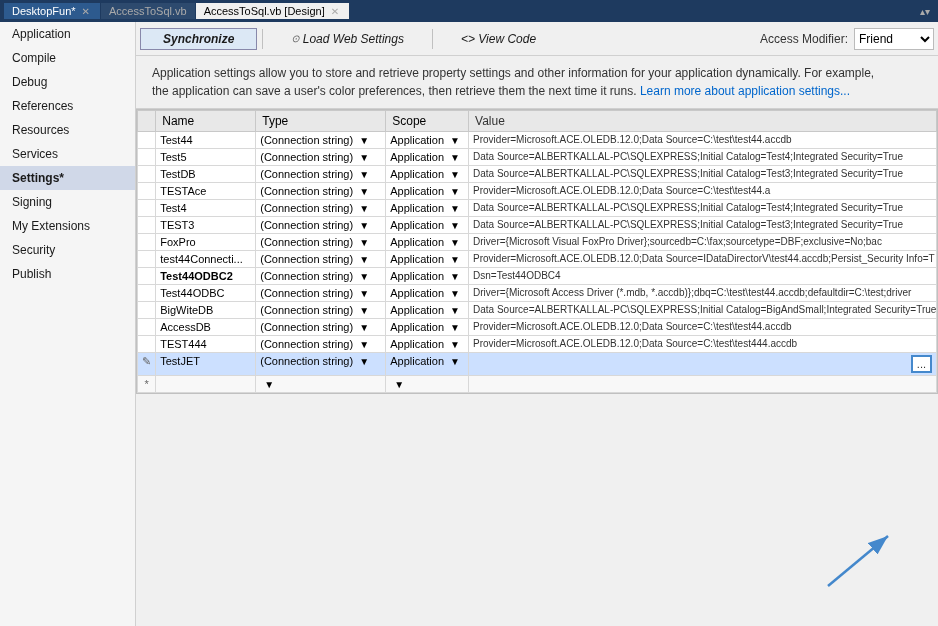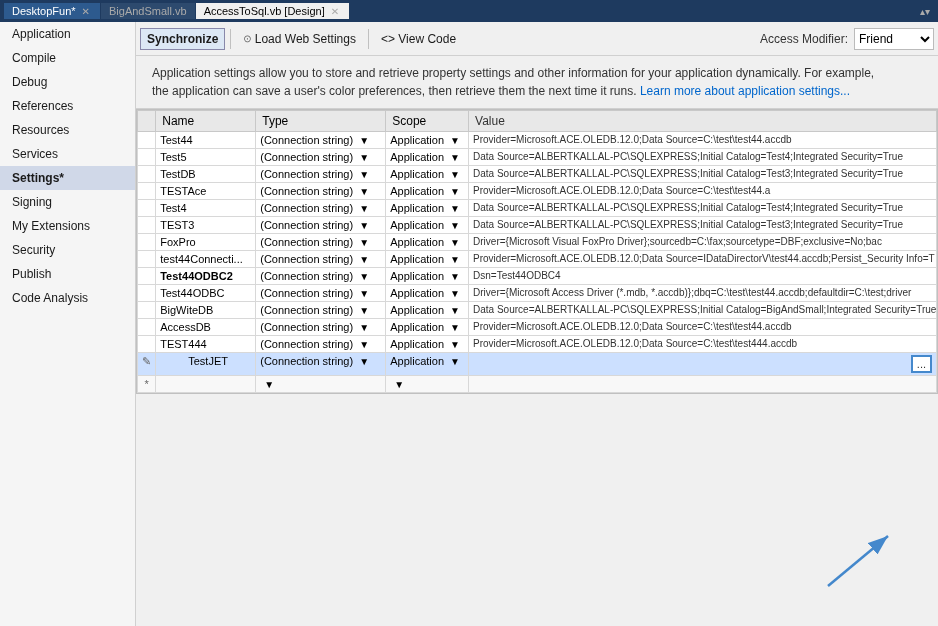--- a/index.html
+++ b/index.html
@@ -33,22 +33,22 @@
 
     
     .content { flex: 1; display: flex; flex-direction: column; background: #f0f0f0; overflow: hidden; }
 
     
     .toolbar {
       display: flex; align-items: center; background: #f0f0f0; border-bottom: 1px solid #d0d0d0;
       padding: 0 4px; height: 34px; gap: 2px;
     }
     .toolbar-btn {
-      padding: 3px 6px; font-size: 12px; cursor: pointer; background: transparent;
-      border: 1px solid transparent; color: #1a1a1a; display: flex; align-items: center; gap: 3px;
+      padding: 3px 22px; font-size: 12px; cursor: pointer; background: transparent;
+      border: 1px solid transparent; color: #1a1a1a; display: flex; align-items: center; gap: 3px; font-style: italic;
     }
     .toolbar-btn.active { background: #dce8f5; border-color: #88a; font-weight: bold; }
     .toolbar-separator { width: 1px; height: 20px; background: #c0c0c0; margin: 0 3px; }
     .access-modifier-label { font-size: 12px; color: #333; margin-left: 8px; margin-right: 4px; }
     .access-modifier-select {
       font-size: 12px; padding: 2px 0; border: 1px solid #bbb; background: white;
       min-width: 80px;
     }
 
     
@@ -92,21 +92,21 @@
   </style>
 </head>
 <body>
 
 <div class="title-bar">
   <div class="title-bar-project">
     <span>DesktopFun*</span>
     <span class="title-bar-close">✕</span>
   </div>
   <div class="title-bar-tab">
-    <span>BigAndSmall.vb</span>
+    <span>AccessToSql.vb</span>
   </div>
   <div class="title-bar-tab active">
     <span>AccessToSql.vb [Design]</span>
     <span class="title-bar-close">✕</span>
   </div>
   <div class="title-bar-spacer"></div>
   <div class="title-bar-arrows">▴▾</div>
 </div>
 
 <div class="main-layout">
@@ -116,21 +116,20 @@
     <div class="sidebar-item"><span>Compile</span></div>
     <div class="sidebar-item"><span>Debug</span></div>
     <div class="sidebar-item"><span>References</span></div>
     <div class="sidebar-item"><span>Resources</span></div>
     <div class="sidebar-item"><span>Services</span></div>
     <div class="sidebar-item active"><span>Settings*</span></div>
     <div class="sidebar-item"><span>Signing</span></div>
     <div class="sidebar-item"><span>My Extensions</span></div>
     <div class="sidebar-item"><span>Security</span></div>
     <div class="sidebar-item"><span>Publish</span></div>
-    <div class="sidebar-item"><span>Code Analysis</span></div>
   </div>
 
   <div class="content">
 
     <div class="toolbar">
       <button class="toolbar-btn active">Synchronize</button>
       <div class="toolbar-separator"></div>
       <button class="toolbar-btn">
         <span style="color:#666; font-size:10px;">⊙</span>
         <span>Load Web Settings</span>
@@ -381,21 +380,21 @@
                 <td class="scope-col">
                   <div style="display: flex; align-items: center; gap: 2px;">
                     <span style="font-size: 11px;">Application</span>
                     <button class="mini-select">▼</button>
                   </div>
                 </td>
                 <td class="value-col" style="font-size: 10px; white-space: nowrap; overflow: hidden; max-width: 320px;">Provider=Microsoft.ACE.OLEDB.12.0;Data Source=C:\test\test444.accdb</td>
               </tr>
               <tr class="selected">
                 <td class="row-indicator">✎</td>
-                <td class="name-col"><input type="text" value="TestJET" style="border: none; background: transparent; width: 100%; font-size: 11px; outline: none; margin-left: 28px;"></td>
+                <td class="name-col"><input type="text" value="TestJET" style="border: none; background: transparent; width: 100%; font-size: 11px; outline: none;"></td>
                 <td class="type-col">
                   <div style="display: flex; align-items: center; gap: 2px;">
                     <span style="font-size: 11px;">(Connection string)</span>
                     <button class="mini-select">▼</button>
                   </div>
                 </td>
                 <td class="scope-col">
                   <div style="display: flex; align-items: center; gap: 2px;">
                     <span style="font-size: 11px;">Application</span>
                     <button class="mini-select">▼</button>

